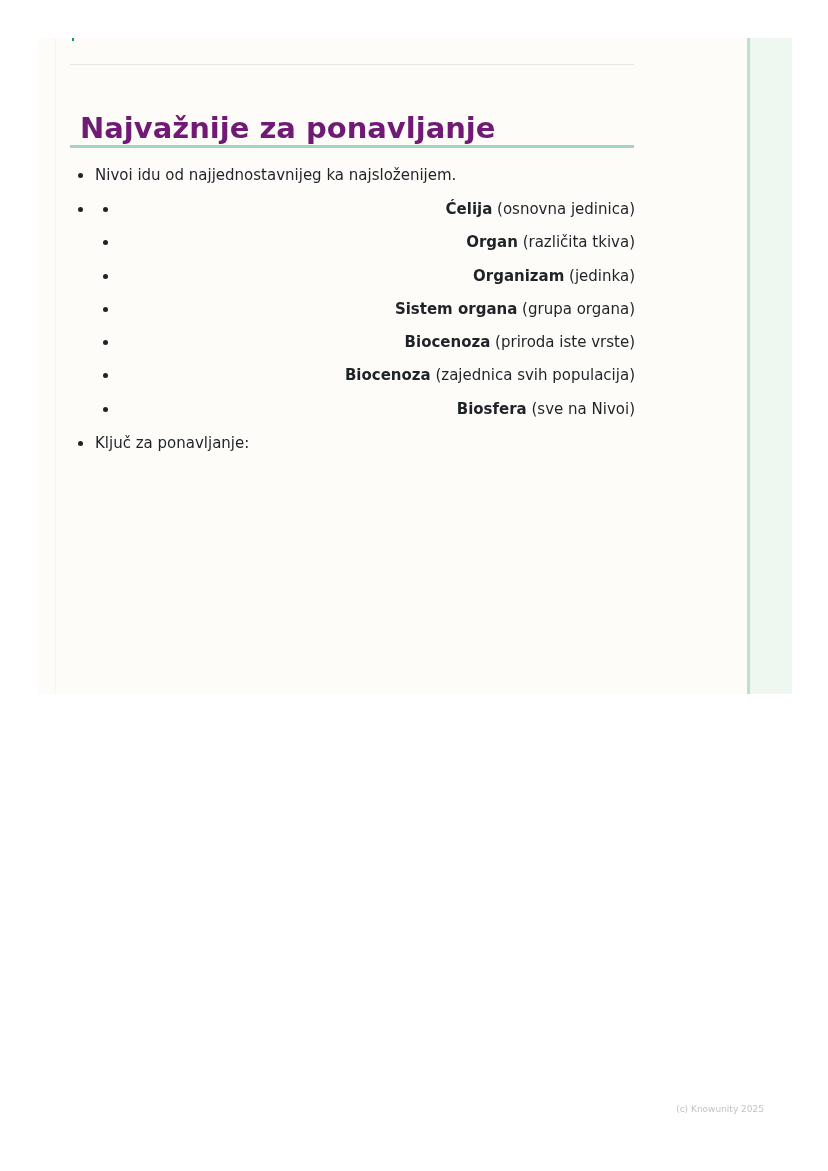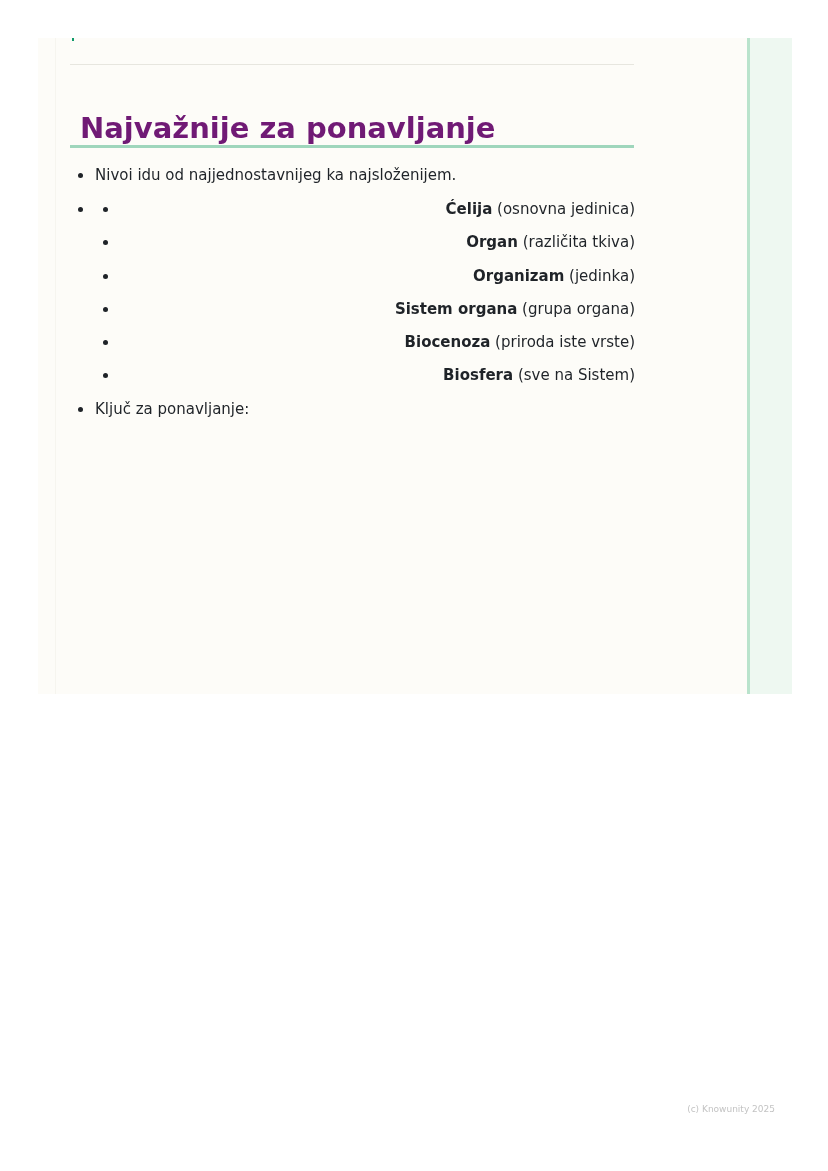--- a/index.html
+++ b/index.html
@@ -48,21 +48,21 @@
   ul.sub > li::before {
     content: ""; position: absolute; left: -17px; top: 9px; width: 5px; height: 5px;
     border-radius: 50%; background: #1f2328;
   }
   ul.sub.circle > li::before {
     background: transparent; border: 1px solid #1f2328; width: 4px; height: 4px; top: 8px;
   }
   ul.sub > li:first-child { margin-top: 0; }
   b { font-weight: 700; }
   .footer {
-    position: absolute; right: 53px; top: 1104px; font-size: 9px; color: #c3c3c3;
+    position: absolute; right: 64px; top: 1104px; font-size: 9px; color: #c3c3c3;
   }
 </style>
 </head>
 <body>
 
 <div class="paper">
   <div class="paper-inner"></div>
 </div>
 <div class="side-strip"></div>
 <div class="top-mark"></div>
@@ -73,21 +73,22 @@
 
 <ul class="main">
   <li><span>Nivoi idu od najjednostavnijeg ka najsloženijem.</span></li>
   <li>
     <ul class="sub">
       <li><b>Ćelija</b><span> (osnovna jedinica)</span></li>
       <li><b>Organ</b><span> (različita tkiva)</span></li>
       <li><b>Organizam</b><span> (jedinka)</span></li>
       <li><b>Sistem organa</b><span> (grupa organa)</span></li>
       <li><b>Biocenoza</b><span> (priroda iste vrste)</span></li>
-      <li><b>Biosfera</b><span> (sve na Sistem)</span></li>
+      <li><b>Biocenoza</b><span> (zajednica svih populacija)</span></li>
+      <li><b>Biosfera</b><span> (sve na Nivoi)</span></li>
     </ul>
   </li>
   <li>
     <span>Ključ za ponavljanje:</span>
   </li>
 </ul>
 
 <div class="footer">(c) Knowunity 2025</div>
 
 </body></html>

